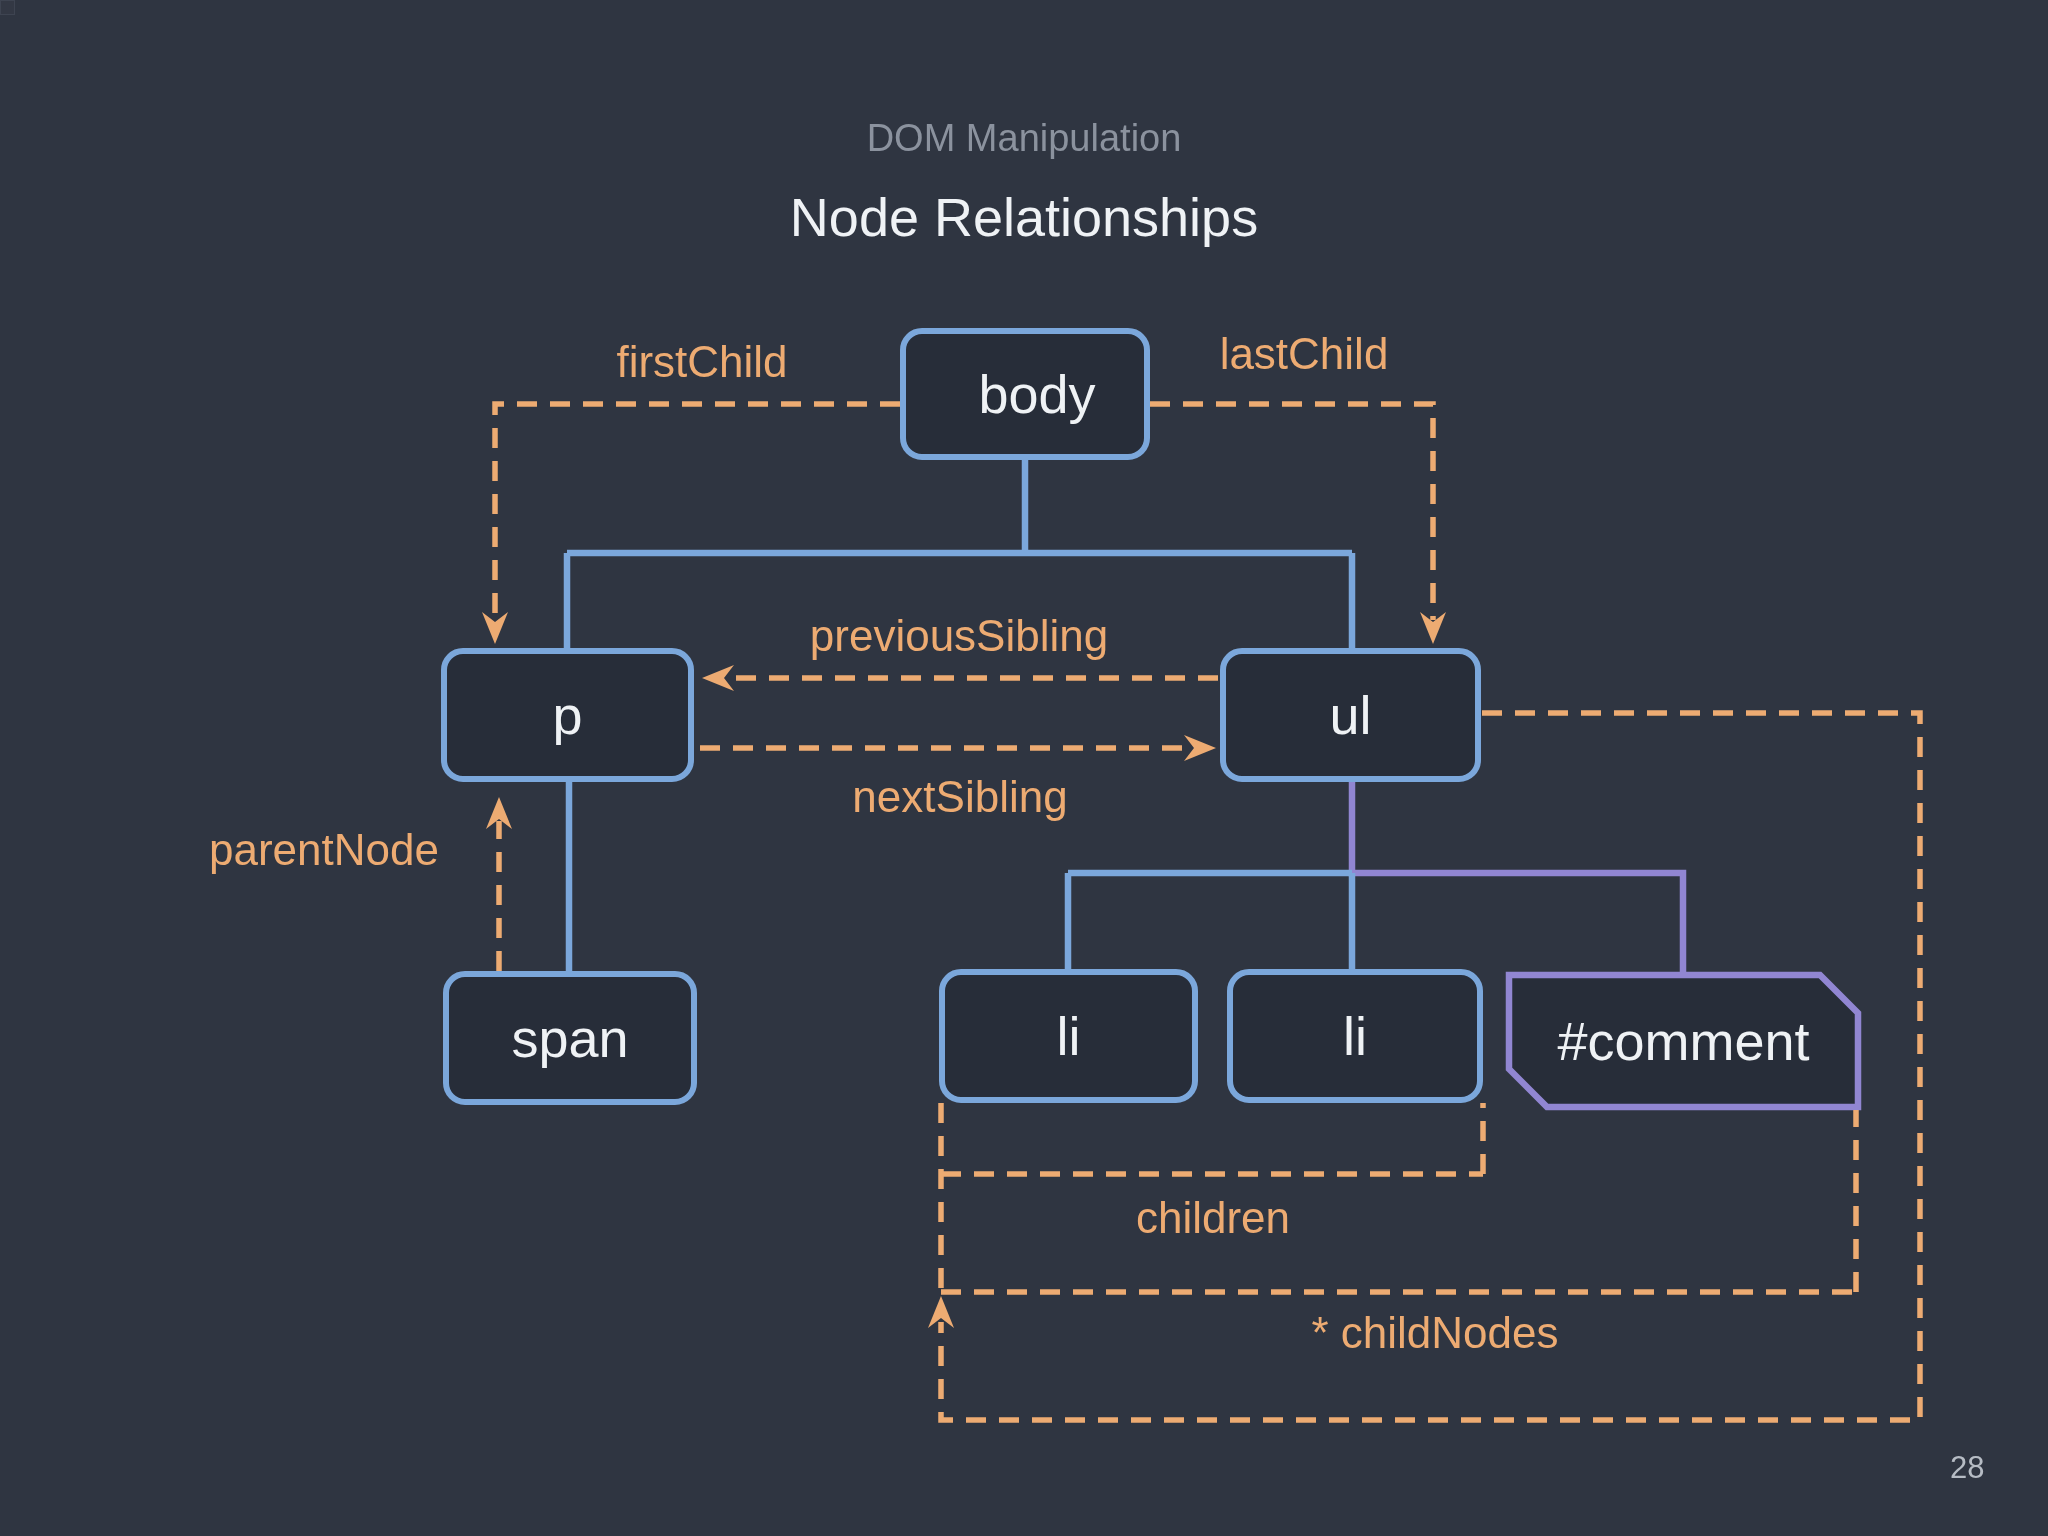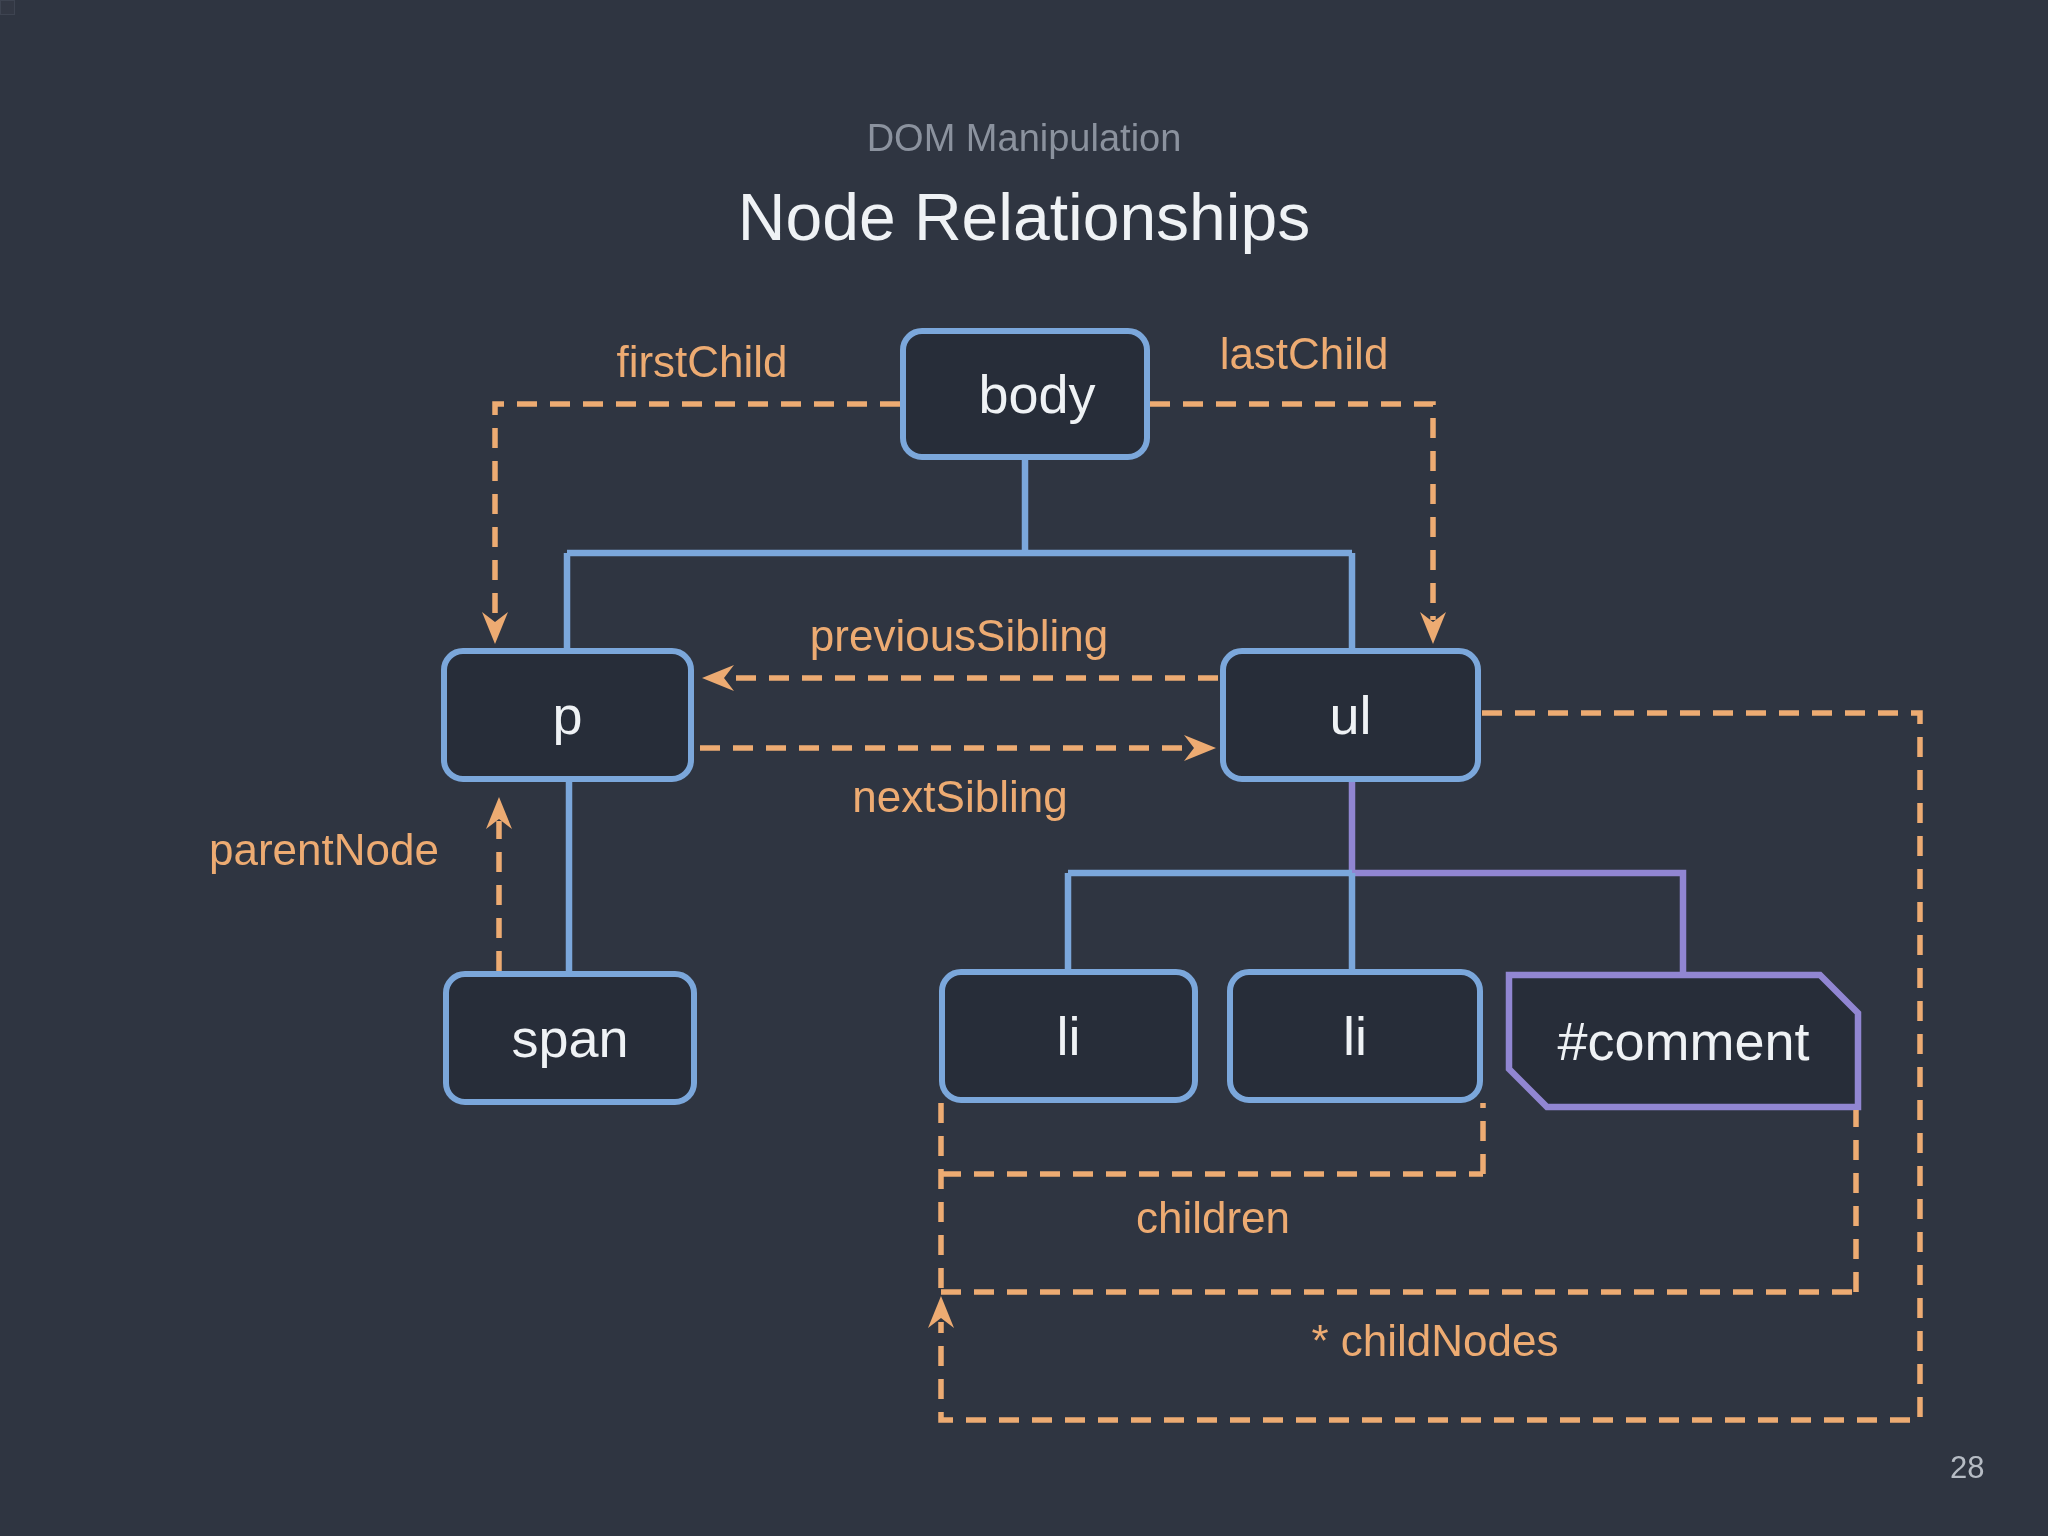--- a/index.html
+++ b/index.html
@@ -36,21 +36,21 @@
   .eyebrow {
     position: absolute;
     left: 0; right: 0; top: 117px;
     font-size: 38px;
     line-height: 42px;
     color: var(--eyebrow);
   }
   .title {
     position: absolute;
     left: 0; right: 0; top: 175px;
-    font-size: 66px;
+    font-size: 54px;
     line-height: 84px;
     color: var(--text);
   }
   .diagram-svg {
     position: absolute;
     left: 0; top: 0;
     width: 2048px; height: 1536px;
   }
   .stroke-blue   { stroke: var(--element-border); stroke-width: 6.5; fill: none; }
   .stroke-purple { stroke: var(--comment-border); stroke-width: 6.5; fill: none; }
@@ -87,21 +87,21 @@
     color: var(--relationship);
     font-size: 44px;
     white-space: nowrap;
   }
   .lbl-first-child      { left: 702px;  top: 362px; }
   .lbl-last-child       { left: 1283px; top: 354px; margin-left: 21px; }
   .lbl-previous-sibling { left: 959px;  top: 636px; }
   .lbl-next-sibling     { left: 960px;  top: 797px; }
   .lbl-parent-node      { left: 324px;  top: 838px; margin-top: 12px; }
   .lbl-children         { left: 1213px; top: 1218px; }
-  .lbl-child-nodes      { left: 1435px; top: 1333px; margin-top: 8px; }
+  .lbl-child-nodes      { left: 1435px; top: 1333px; }
   .page-number {
     position: absolute;
     left: 1950px; top: 1450px;
     font-size: 31px;
     color: var(--pagenum);
   }
 </style>
 </head>
 <body>
 

